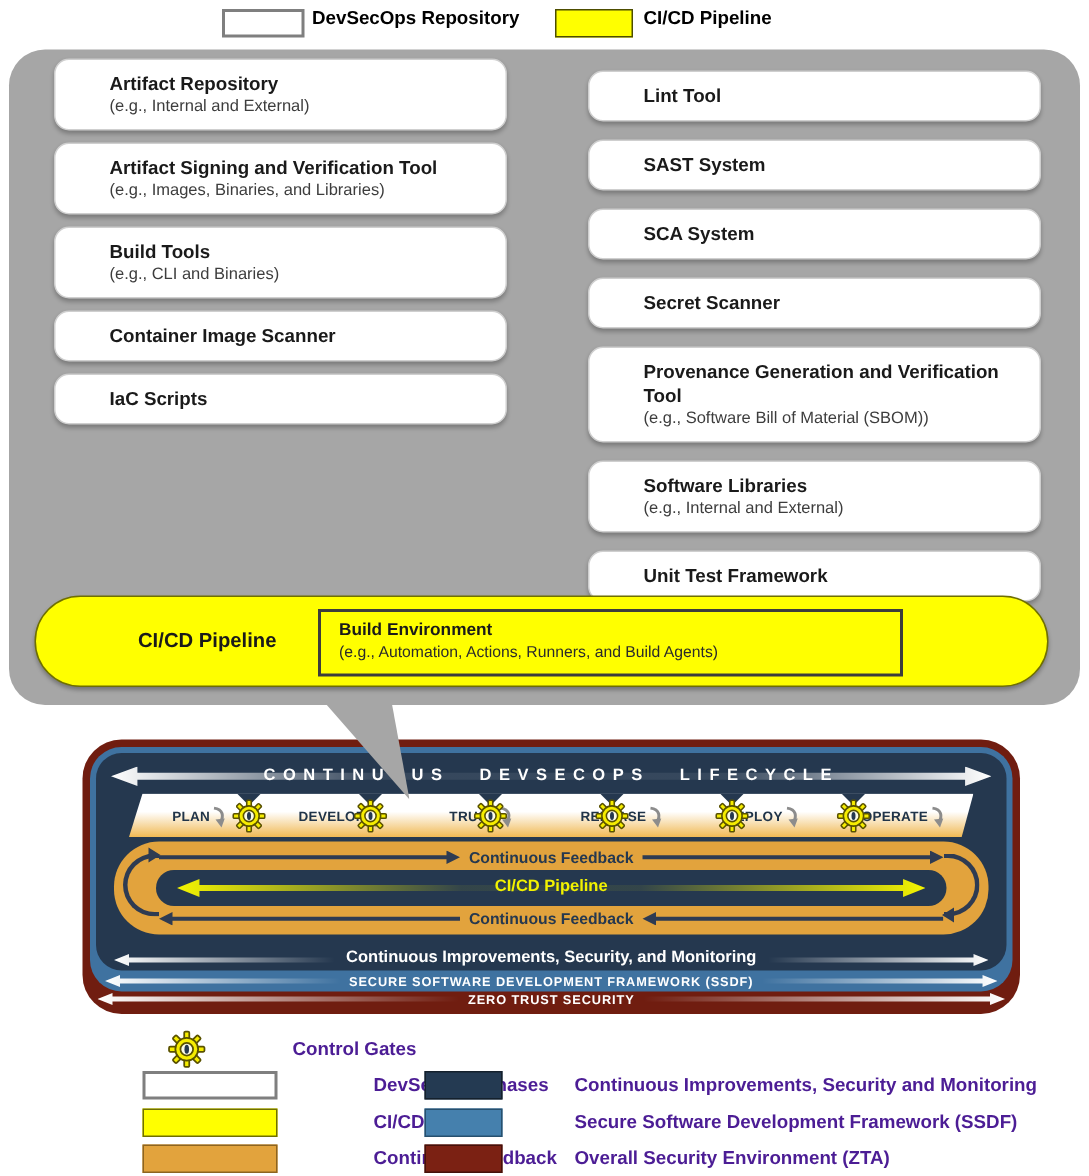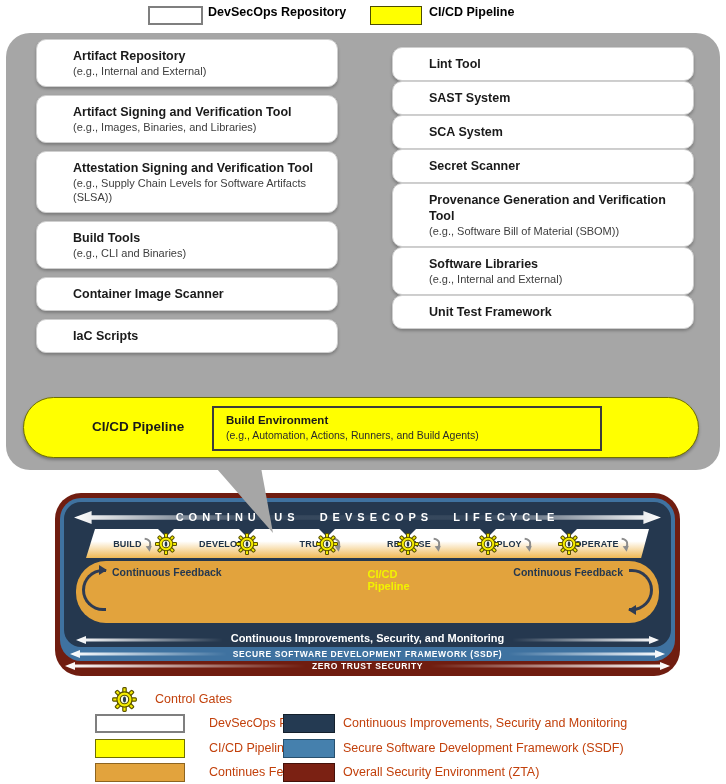--- a/index.html
+++ b/index.html
@@ -11,21 +11,21 @@
   .tl-box { position:absolute; top:6px; height:19px; }
   .tl-white { left:148px; width:55px; background:#fff; border:2px solid #7f7f7f; }
   .tl-yellow { left:370px; width:52px; background:#ffff00; border:1px solid #4d4d00; }
   .tl-label { position:absolute; top:5px; font-size:12.5px; font-weight:bold; color:#000; white-space:nowrap; }
 
   
   .gray-panel { position:absolute; left:6px; top:33px; width:714px; height:437px;
                 background:#a6a6a6; border-radius:24px; }
   .comp-col { position:absolute; width:302px; display:flex; flex-direction:column; }
   .col-left  { left:30px;  top:6px;  gap:8px; }
-  .col-right { left:386px; top:14px; }
+  .col-right { left:386px; top:14px; gap:12px; }
   .comp-box { background:#fff; border:1px solid #cfcfcf; border-radius:10px;
               padding:8px 12px 8px 36px; box-shadow:0 2px 3px rgba(0,0,0,0.25); }
   .comp-title { font-size:12.5px; font-weight:bold; color:#1a1a1a; line-height:16px; }
   .comp-sub { font-size:11px; color:#3d3d3d; line-height:14px; }
 
   
   .pipeline-pill { position:absolute; left:17px; top:364px; width:676px; height:61px;
                    background:#ffff00; border:1px solid #6f6f00; border-radius:31px;
                    box-shadow:0 2px 3px rgba(0,0,0,0.3); }
   .pill-label { position:absolute; left:68px; top:21px; font-size:13.5px; font-weight:bold; color:#1a1a1a; }
@@ -72,21 +72,21 @@
   .phase-cell { flex:1; display:flex; align-items:center; justify-content:center; gap:1px; }
   .phase-label { font-size:9px; font-weight:bold; color:#203449; letter-spacing:0.2px; }
   .curve-arrow { width:10px; height:16px; margin-top:3px; }
   .gear-slot { position:absolute; top:0; width:0; height:100%; }
   .notch { position:absolute; left:-8px; top:0; width:0; height:0;
            border-left:8px solid transparent; border-right:8px solid transparent;
            border-top:8px solid #25384f; }
   .gear-band { position:absolute; left:-12px; top:3px; width:24px; height:24px; }
 
   .gold-loop { position:relative; flex:1; margin:3px 4px; background:#e2a33d;
-               border-radius:30px; padding:2px 8px; display:flex; flex-direction:row;
+               border-radius:30px; padding:2px 8px; display:flex; flex-direction:column;
                justify-content:space-between; }
   .fb-row { display:flex; align-items:center; height:17px; gap:6px; padding:0 22px; }
   .fb-text { font-size:10.5px; font-weight:bold; color:#25384f; white-space:nowrap; }
   .fb-seg { flex:1; height:9px; }
   .fb-right-head { clip-path:polygon(0 36%, calc(100% - 9px) 36%, calc(100% - 9px) 0, 100% 50%, calc(100% - 9px) 100%, calc(100% - 9px) 64%, 0 64%); background:#2e3b52; }
   .fb-left-head  { clip-path:polygon(100% 36%, 9px 36%, 9px 0, 0 50%, 9px 100%, 9px 64%, 100% 64%); background:#2e3b52; }
   .cicd-pill { position:relative; height:24px; margin:0 20px; background:#25384f; border-radius:12px; }
   .cicd-arrow { position:absolute; left:14px; right:14px; top:6px; height:12px;
       clip-path:polygon(0 50%, 3% 0, 3% 33%, 97% 33%, 97% 0, 100% 50%, 97% 100%, 97% 67%, 3% 67%, 3% 100%);
       background:linear-gradient(90deg,#f4f400 0%, rgba(244,244,0,0.07) 38%, rgba(244,244,0,0.07) 62%, #f4f400 100%); }
@@ -96,21 +96,21 @@
   .arc-left  { left:6px;  top:8px;  border-right:none; border-radius:21px 0 0 21px; }
   .arc-right { right:6px; top:8px;  border-left:none;  border-radius:0 21px 21px 0; }
   .arc-left::after { content:""; position:absolute; right:-6px; top:-7px; border:5px solid transparent; border-left:8px solid #2e3b52; }
   .arc-right::after { content:""; position:absolute; left:-6px; bottom:-7px; border:5px solid transparent; border-right:8px solid #2e3b52; }
 
   .impr-row { position:relative; height:16px; margin:2px 4px 0; display:flex; align-items:flex-end; gap:8px; }
   .impr-text { font-size:11px; font-weight:bold; color:#fff; white-space:nowrap; }
 
   
   .bl-gear { position:absolute; left:111px; top:686px; width:27px; height:27px; }
-  .bl-label { position:absolute; font-size:12.5px; font-weight:normal; color:#c2410c; white-space:nowrap; }
+  .bl-label { position:absolute; font-size:12.5px; font-weight:bold; color:#4c1d95; white-space:nowrap;margin-left:40px; }
   .sw { position:absolute; height:19px; }
   .sw-l { left:95px; width:90px; }
   .sw-r { left:283px; width:52px; }
   .sw-white  { background:#ffffff; border:2px solid #7f7f7f; }
   .sw-yellow { background:#ffff00; border:1px solid #6f6f00; }
   .sw-gold   { background:#e2a33d; border:1px solid #8d6420; }
   .sw-navy   { background:#243a52; border:1px solid #14202c; }
   .sw-steel  { background:#4580ad; border:1px solid #27506e; }
   .sw-maroon { background:#7b2113; border:1px solid #45110a; }
 </style>
@@ -153,24 +153,20 @@
     <div class="comp-col col-left">
       <div class="comp-box">
         <div class="comp-title">Artifact Repository</div>
         <div class="comp-sub">(e.g., Internal and External)</div>
       </div>
       <div class="comp-box">
         <div class="comp-title">Artifact Signing and Verification Tool</div>
         <div class="comp-sub">(e.g., Images, Binaries, and Libraries)</div>
       </div>
       <div class="comp-box">
-        <div class="comp-title">Attestation Signing and Verification Tool</div>
-        <div class="comp-sub">(e.g., Supply Chain Levels for Software Artifacts (SLSA))</div>
-      </div>
-      <div class="comp-box">
         <div class="comp-title">Build Tools</div>
         <div class="comp-sub">(e.g., CLI and Binaries)</div>
       </div>
       <div class="comp-box">
         <div class="comp-title">Container Image Scanner</div>
       </div>
       <div class="comp-box">
         <div class="comp-title">IaC Scripts</div>
       </div>
     </div>
@@ -229,21 +225,21 @@
 
       <div class="navy-core">
 
         <div class="lc-title-row">
           <div class="title-arrow"></div>
           <div class="lc-title">CONTINUOUS DEVSECOPS LIFECYCLE</div>
         </div>
 
         <div class="phase-band">
           <div class="phase-cell">
-            <span class="phase-label">BUILD</span>
+            <span class="phase-label">PLAN</span>
             <svg class="curve-arrow">
                 <use href="#curve-sym"></use>
               </svg>
           </div>
           <div class="phase-cell">
             <span class="phase-label">DEVELOP</span>
             <svg class="curve-arrow">
                 <use href="#curve-sym"></use>
               </svg>
           </div>

